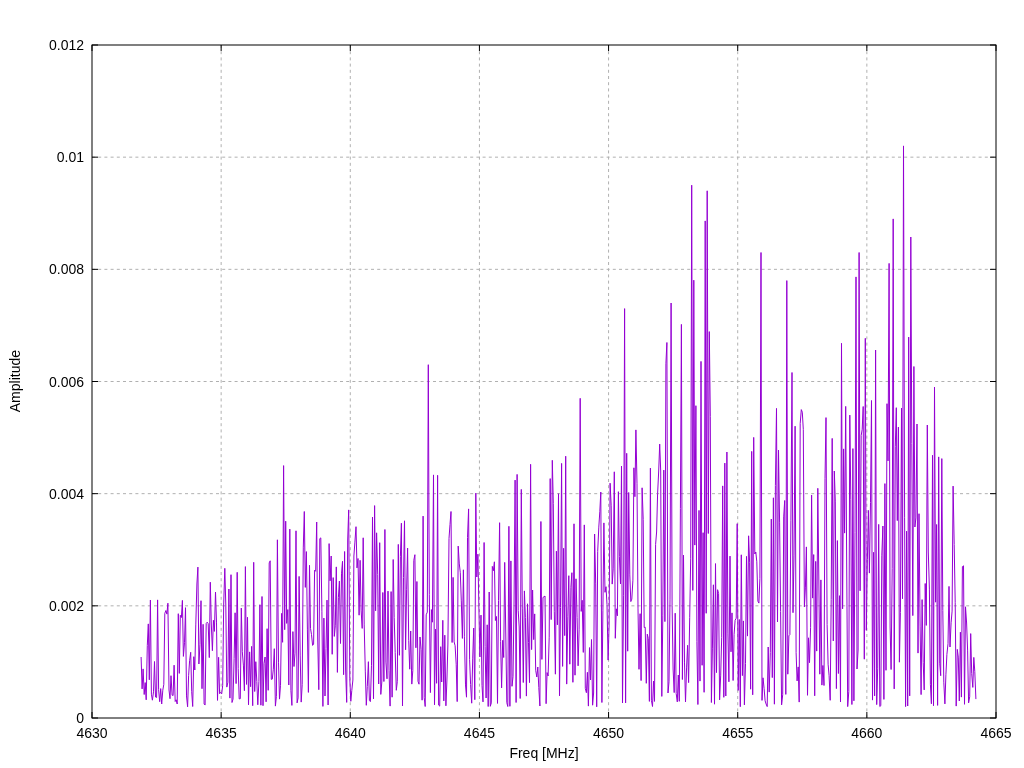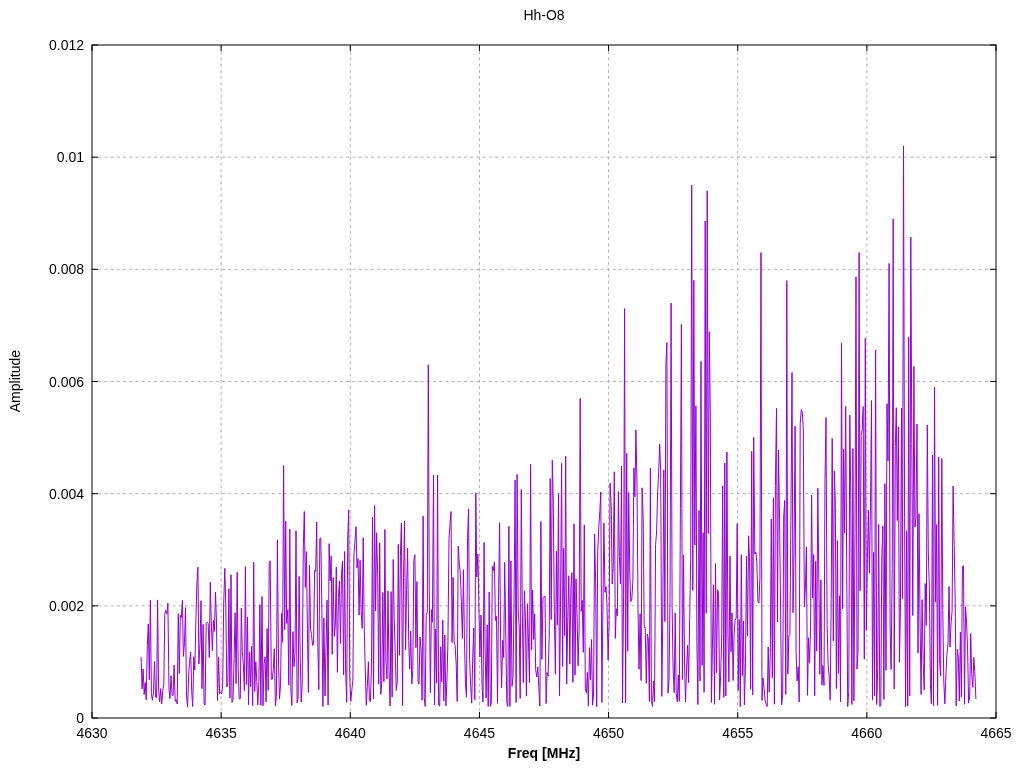--- a/index.html
+++ b/index.html
@@ -2,32 +2,31 @@
 <html><head>
 <meta charset="utf-8">
 <style>
   html,body{margin:0;padding:0;background:#ffffff;}
   body{width:1024px;height:768px;position:relative;overflow:hidden;
        font-family:"Liberation Sans", sans-serif;color:#000;}
   .chart-wrap{position:absolute;inset:0;background:#fff;}
   .chart-title{position:absolute;left:92px;top:7px;width:904px;text-align:center;
                font-size:14px;}
   .x-label{position:absolute;left:92px;top:745px;width:904px;text-align:center;
-           font-size:14px;font-weight:bold;}
+           font-size:14px;}
   .y-label-col{position:absolute;left:0;top:45px;width:30px;height:673px;
                display:flex;align-items:center;justify-content:center;}
   .y-label-col span{writing-mode:vertical-rl;transform:rotate(180deg);font-size:14px;}
   svg{position:absolute;left:0;top:0;}
   svg text{font-family:"Liberation Sans", sans-serif;font-size:14px;fill:#000;}
 </style>
 </head>
 <body>
 
 <div class="chart-wrap">
-  <div class="chart-title">Hh-O8</div>
   <div class="y-label-col">
     <span>Amplitude</span>
   </div>
   <svg id="plot-svg" width="1024" height="768" viewBox="0 0 1024 768">
       <g stroke="#b0b0b0" stroke-width="1" stroke-dasharray="3 3.2">
         <line x1="221.14285714285714" y1="45" x2="221.14285714285714" y2="718"></line>
         <line x1="350.2857142857143" y1="45" x2="350.2857142857143" y2="718"></line>
         <line x1="479.4285714285714" y1="45" x2="479.4285714285714" y2="718"></line>
         <line x1="608.5714285714286" y1="45" x2="608.5714285714286" y2="718"></line>
         <line x1="737.7142857142858" y1="45" x2="737.7142857142858" y2="718"></line>

